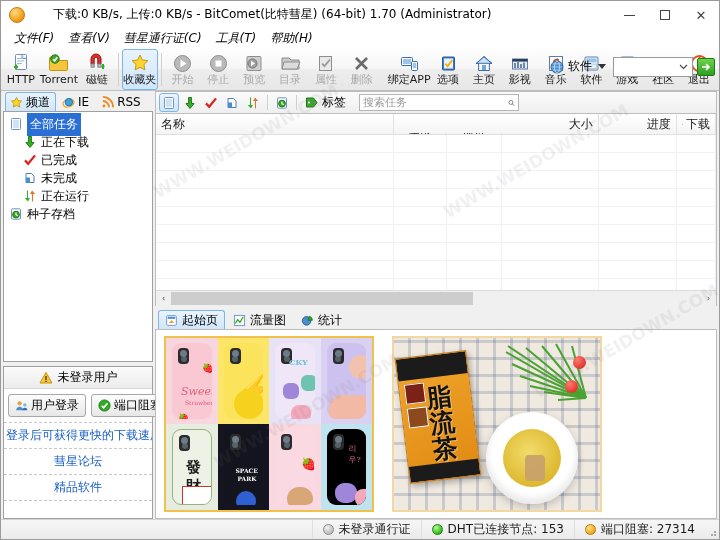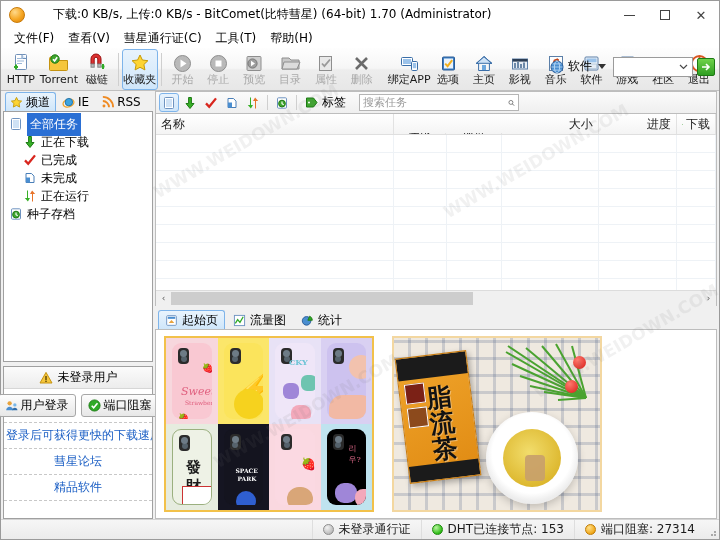--- a/index.html
+++ b/index.html
@@ -47,21 +47,21 @@
   .glyph-max { width: 10px; height: 10px; border: 1px solid #444; display:block; }
   .glyph-close { font-size: 13px; line-height: 1; }
 
   
   .menubar {
     height: 19px; flex: 0 0 19px;
     background: #ffffff;
     display: flex; align-items: center; padding-left: 6px;
   }
   .menuitem {
-    padding: 1px 7px; font-size: 12px; color: #000; white-space: nowrap;
+    padding: 1px 7px; font-size: 12px; color: #000; white-space: nowrap; font-style: italic;
   }
 
   
   .toolbar {
     flex: 0 0 43px; height: 43px;
     background: linear-gradient(to bottom,#fefefe 0%,#f6f6f6 48%,#ededed 52%,#e7e7e7 100%);
     border-bottom: 1px solid #bfbfbf;
     display: flex; align-items: stretch; padding: 1px 2px 0 2px;
     position: relative;
   }
@@ -139,21 +139,21 @@
   .lp-login {
     flex: 0 0 auto; margin-top: 4px;
     background: #fff; border: 1px solid #a0a0a0;
     display: flex; flex-direction: column;
   }
   .lg-head {
     height: 22px; display:flex; align-items:center; justify-content:center; gap:5px;
     background: linear-gradient(to bottom,#fbfbfb,#ececec);
     border-bottom: 1px solid #d6d6d6; font-size:12px;
   }
-  .lg-btns { display:flex; gap:5px; justify-content:center; padding: 5px 4px; }
+  .lg-btns { display:flex; gap:5px; padding: 5px 4px; }
   .lg-btn {
     display:flex; align-items:center; gap:3px;
     background: linear-gradient(to bottom,#fdfdfd,#e7e7e7);
     border: 1px solid #a7a7a7; border-radius: 3px;
     padding: 2px 6px; font-size: 12px; white-space: nowrap;
   }
   .lg-link {
     text-align:center; font-size:12px; color:#1a5ec4;
     padding: 4px 2px; border-top: 1px dashed #c8c8c8;
     text-decoration: none; white-space: nowrap; overflow:hidden;

